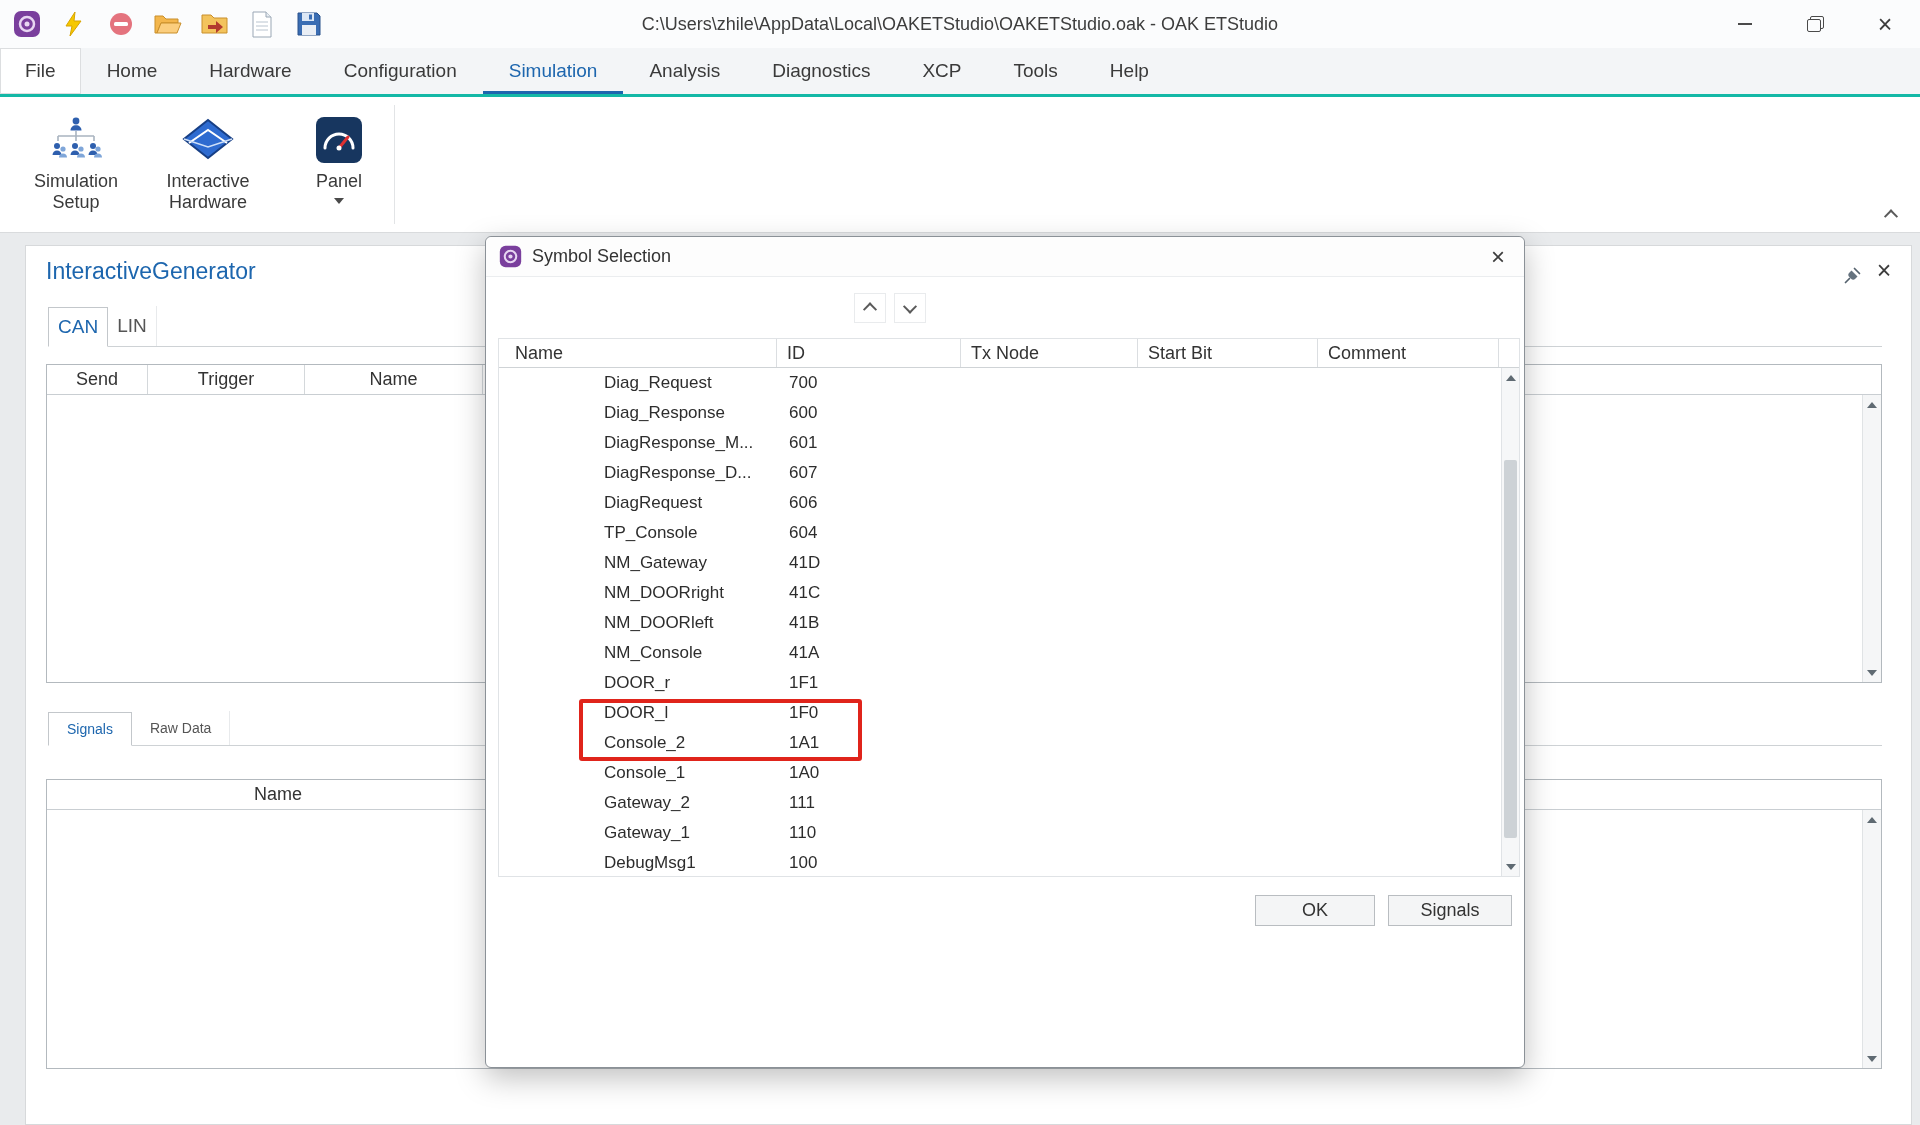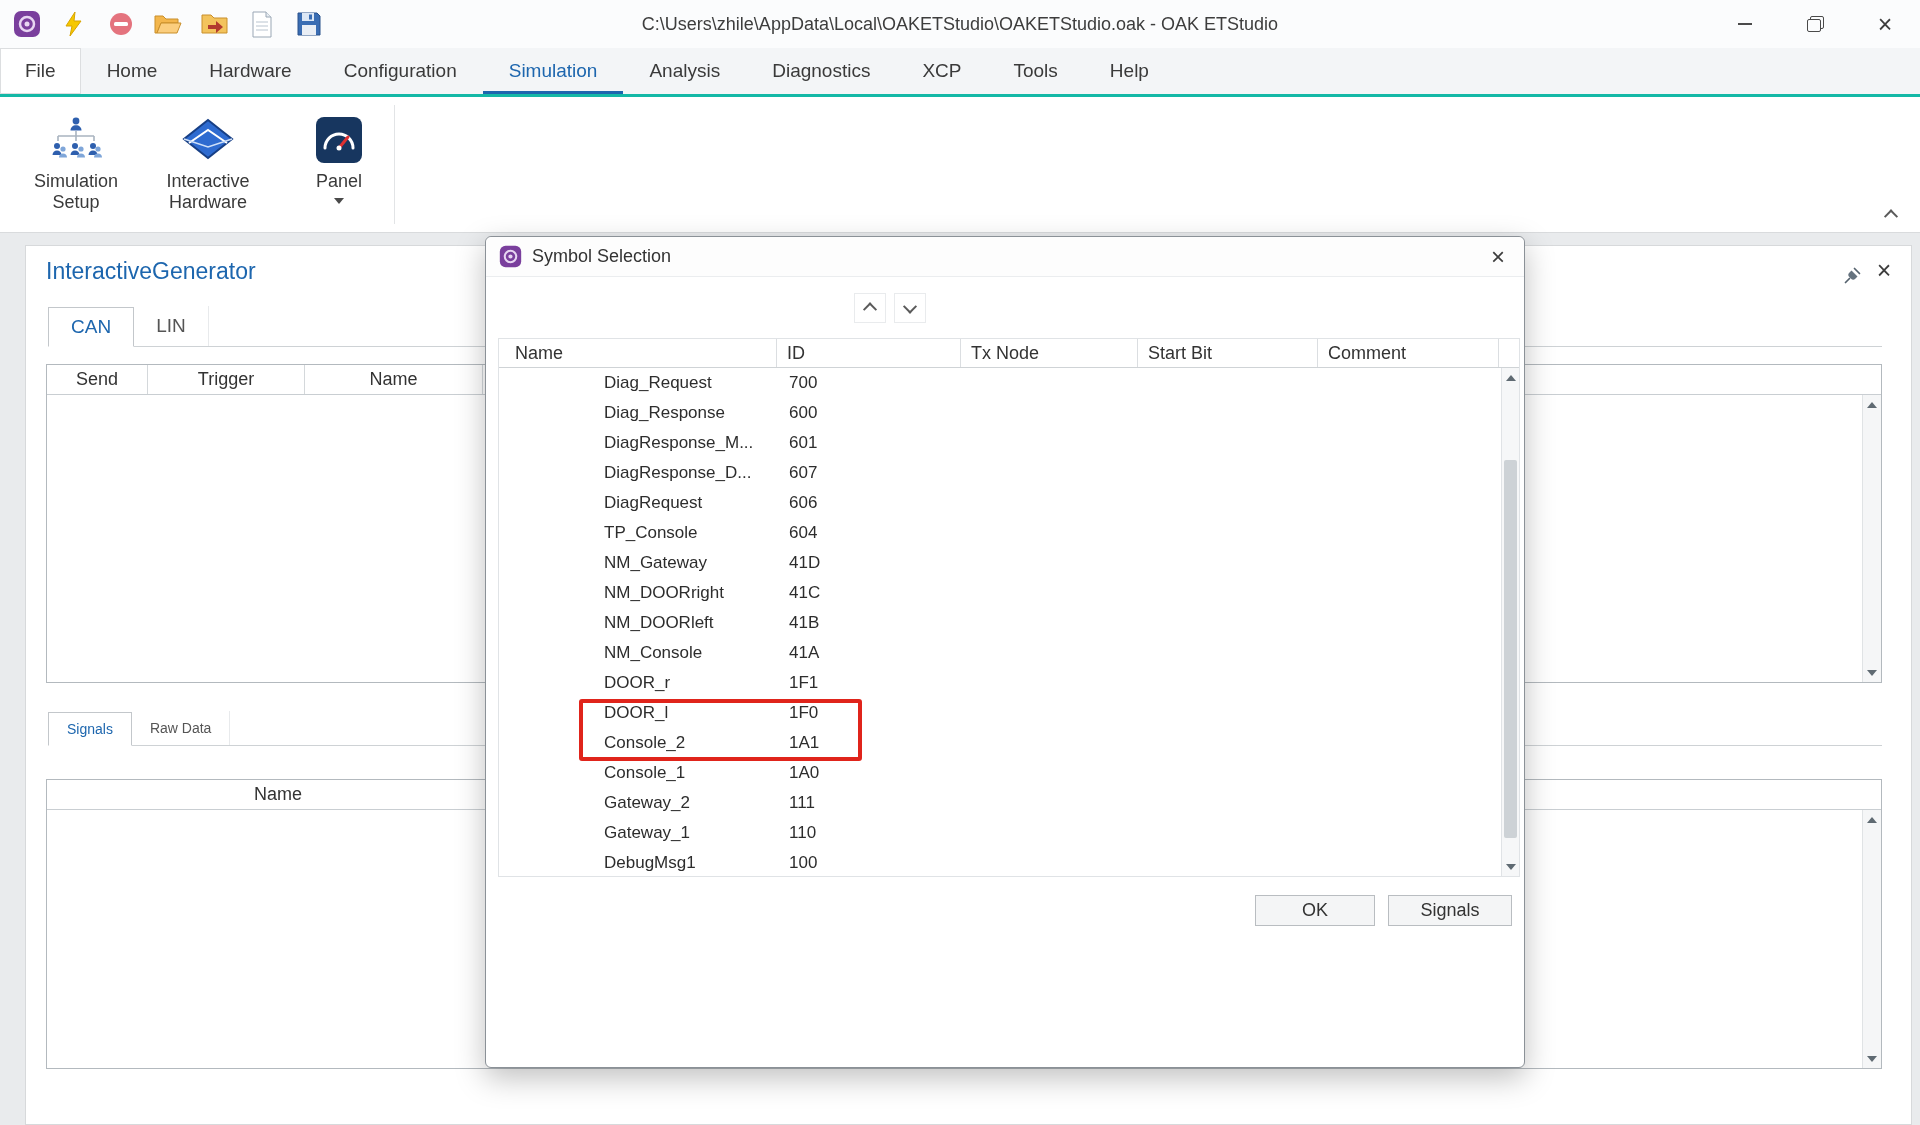--- a/index.html
+++ b/index.html
@@ -36,21 +36,21 @@
   .chev { width:10px; height:10px; border-left:2px solid #5a5a5a; border-top:2px solid #5a5a5a; }
   .chev.up { transform:rotate(45deg) translate(1px,1px); }
   .chev.down { transform:rotate(225deg) translate(1px,1px); }
 
   
   .gen-panel { position:absolute; top:245px; left:0; right:8px; bottom:0; background:#fff; border:1px solid #d7d9db;margin-left:25px; }
   .gen-title { position:absolute; top:12px; left:20px; font-size:23px; color:#1d66ae; }
   .gen-pin { position:absolute; top:18px; right:48px; width:22px; height:22px; display:flex; align-items:center; justify-content:center; }
   .gen-close { position:absolute; top:10px; right:14px; width:26px; height:28px; display:flex; align-items:center; justify-content:center; font-size:25px; color:#3d3d3d; }
   .gen-tabs { position:absolute; top:60px; left:22px; right:29px; height:41px; display:flex; align-items:flex-end; border-bottom:1px solid #ced2d5; }
-  .gen-tab { height:40px; display:flex; align-items:center; padding:0 22px; font-size:19px; color:#555; border-right:1px solid #e8eaec; }
+  .gen-tab { height:40px; display:flex; align-items:center; padding:0 9px; font-size:19px; color:#555; border-right:1px solid #e8eaec; }
   .gen-tab.active { color:#1d66ae; background:#fff; border:1px solid #c3c7cb; border-bottom:1px solid #fff; margin-bottom:-1px; }
   .subtabs { position:absolute; top:464px; left:22px; right:29px; height:36px; display:flex; align-items:flex-end; border-bottom:1px solid #ced2d5; }
   .subtab { height:34px; display:flex; align-items:center; padding:0 18px; font-size:14px; color:#555; border-right:1px solid #e8eaec; }
   .subtab.active { color:#1d66ae; background:#fff; border:1px solid #c3c7cb; border-bottom:1px solid #fff; margin-bottom:-1px; }
 
   .table1 { position:absolute; top:118px; left:20px; right:29px; height:319px; border:1px solid #b3b9be; background:#fff; }
   .table2 { position:absolute; top:533px; left:20px; right:29px; height:290px; border:1px solid #b3b9be; background:#fff; }
   .t-header { display:flex; height:30px; border-bottom:1px solid #c9ced2; align-items:stretch; font-size:18px; color:#333; }
   .t1-col { display:flex; align-items:center; justify-content:center; border-right:1px solid #d4d8db; }
   .t1-col.left { justify-content:flex-start; padding-left:8px; }

